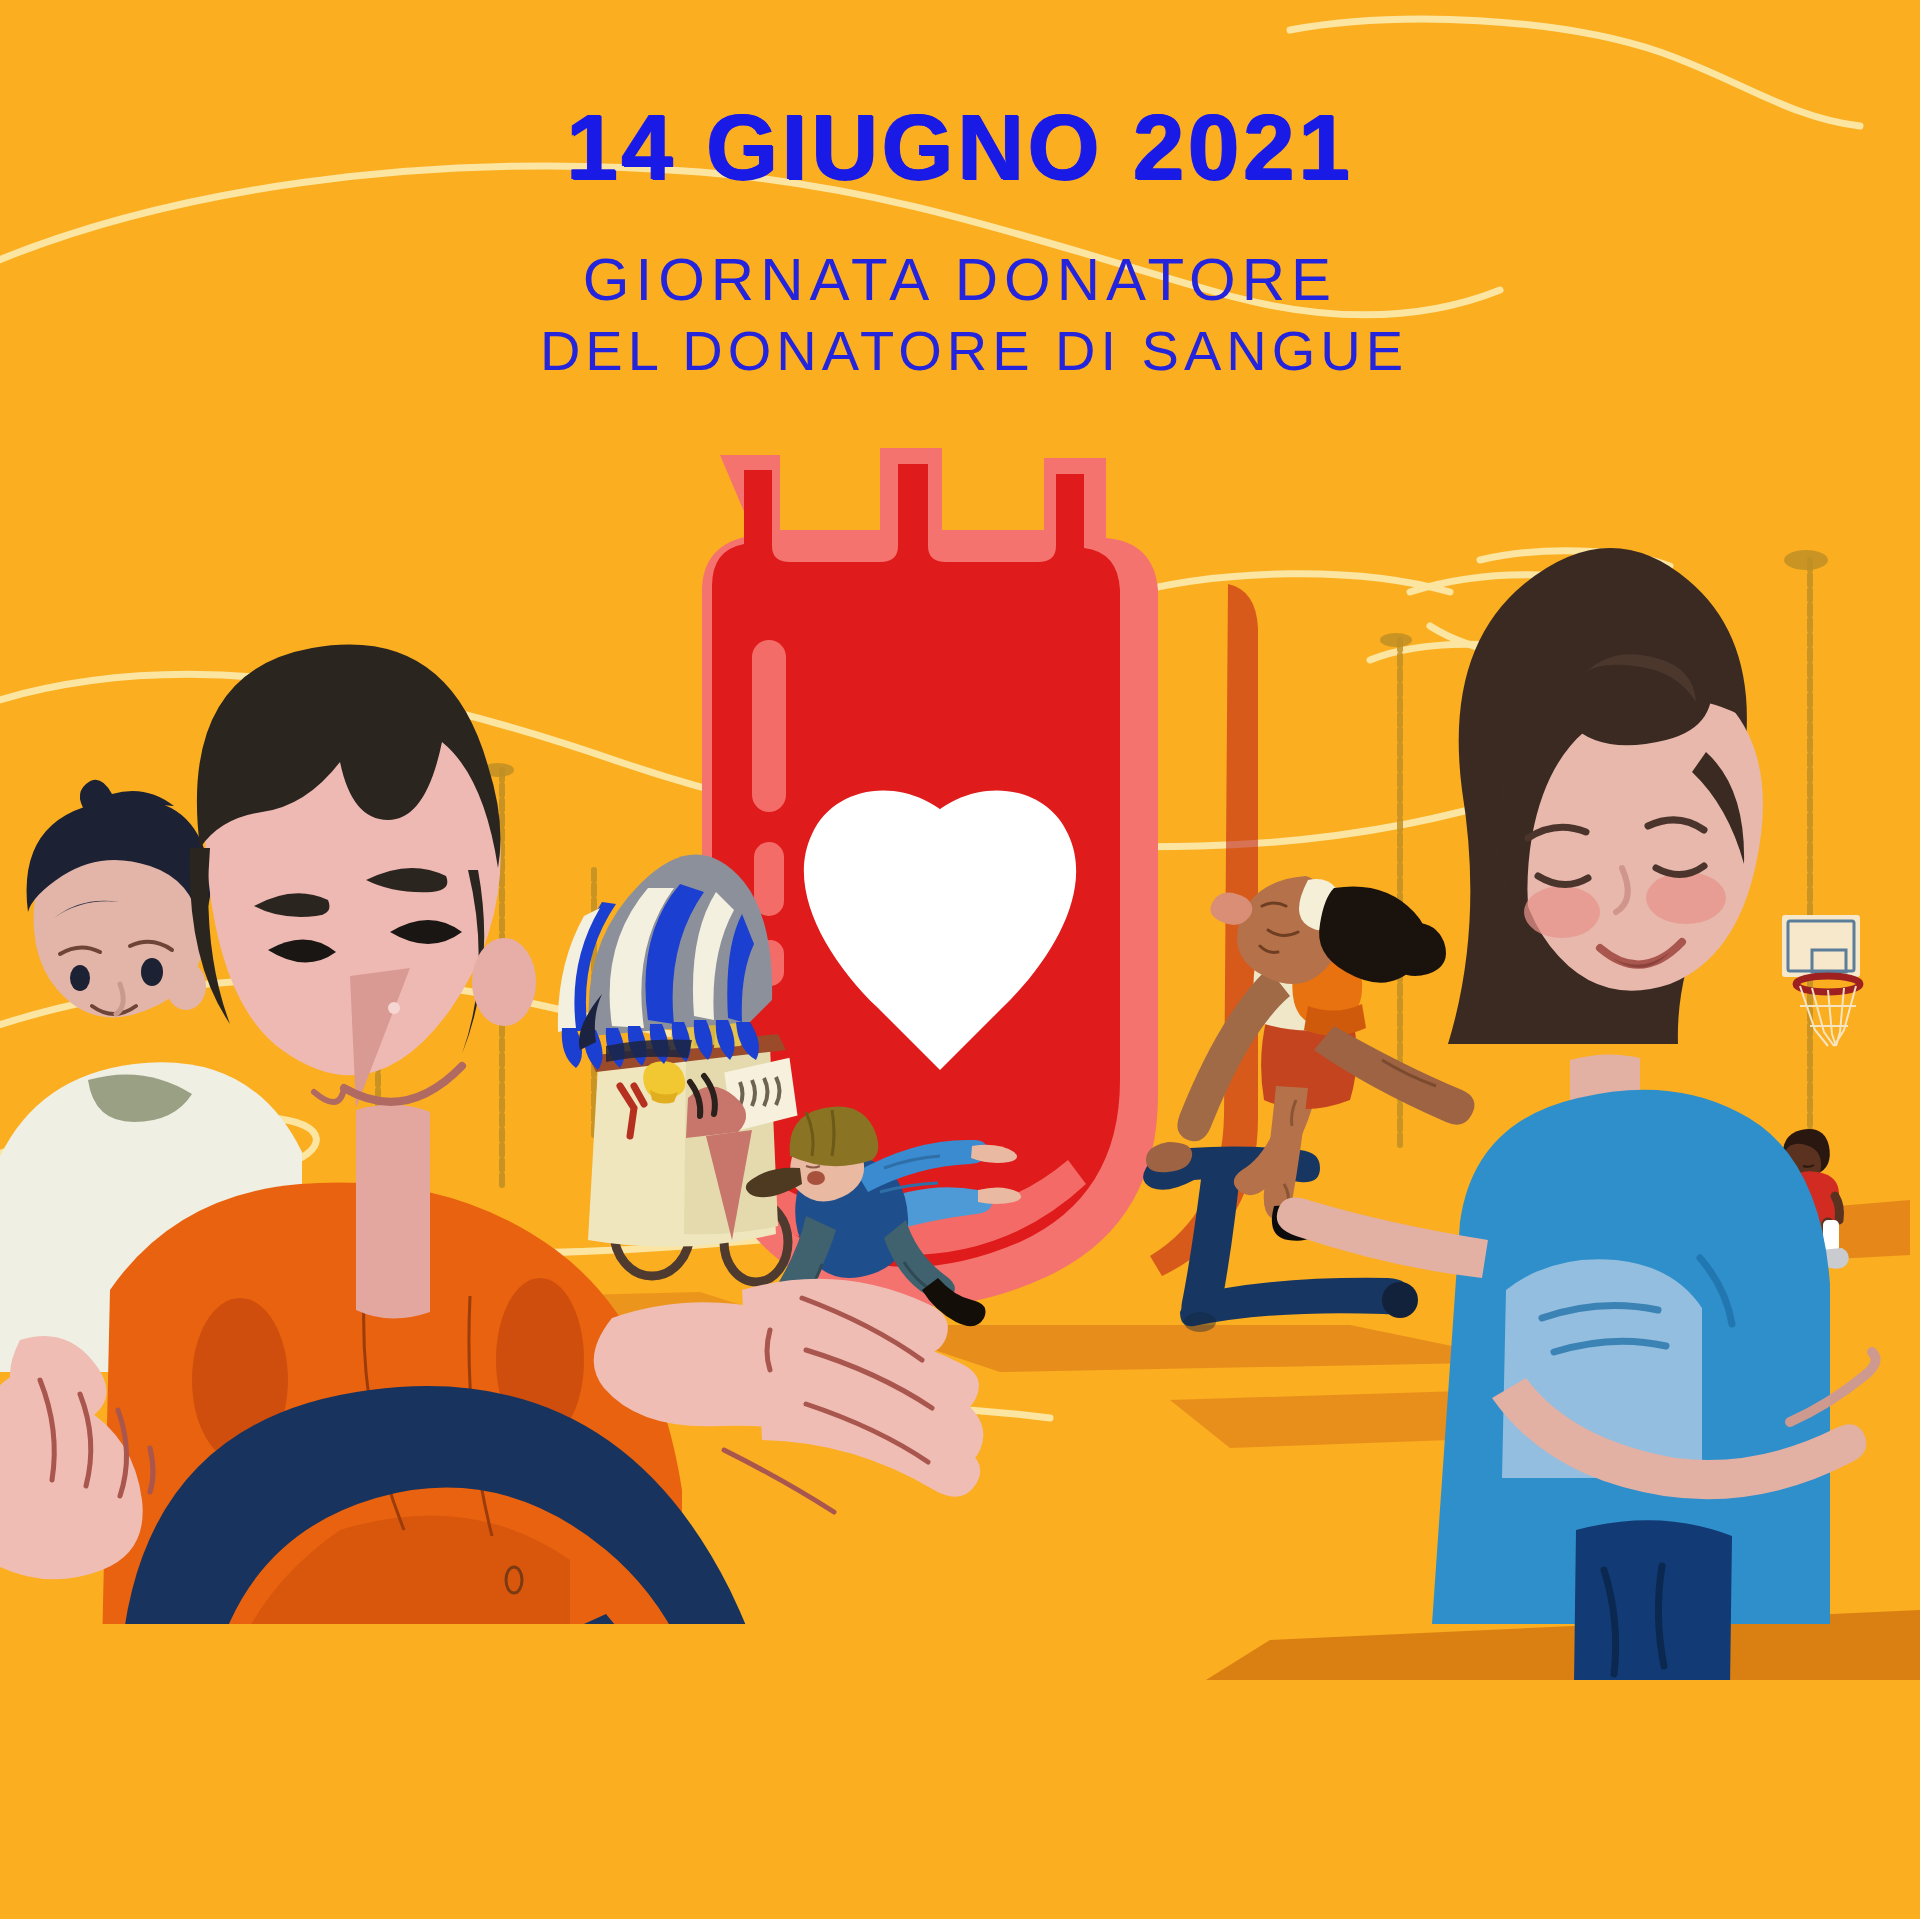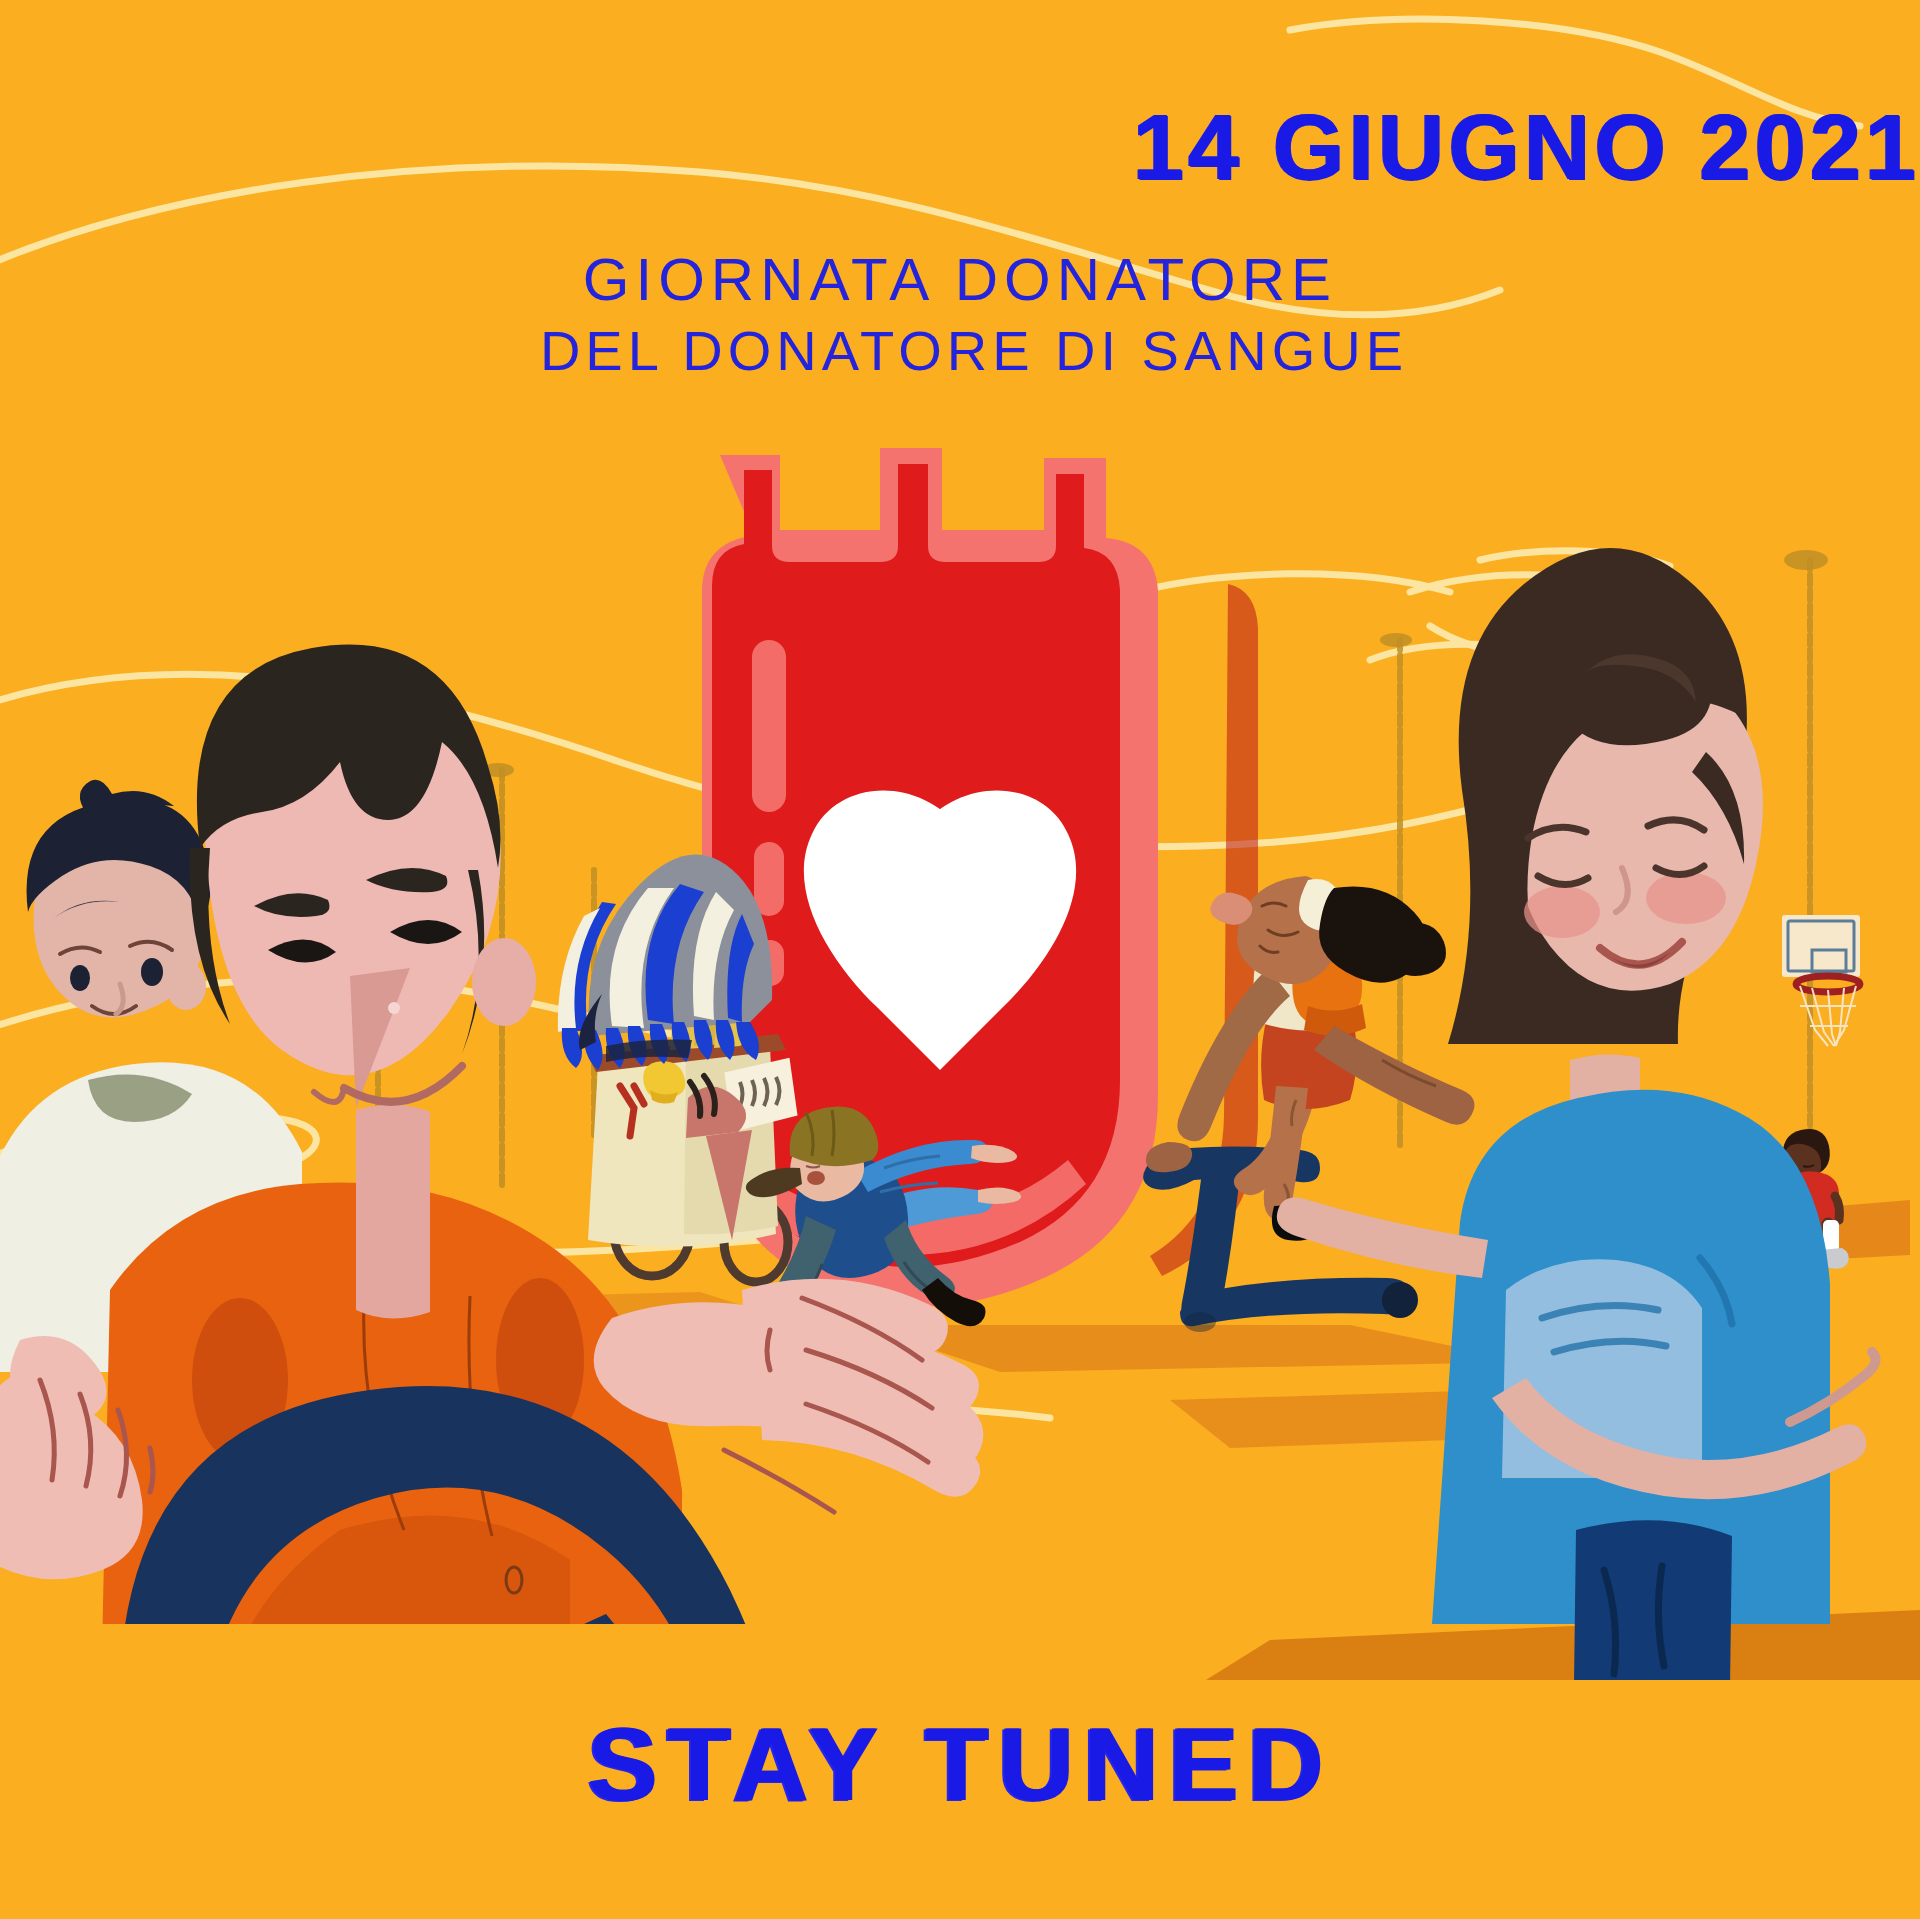--- a/index.html
+++ b/index.html
@@ -18,21 +18,20 @@
   .layer { position: absolute; top: 0; left: 0; width: 1920px; height: 1919px; }
   .txt { position: absolute; text-align: center; width: 100%; left: 0; color: #1A1AE6; }
 
   #title-date {
     top: 95px;
     font-size: 92px;
     font-weight: 700;
     letter-spacing: 4px;
     color: #1A1AE6;
     text-shadow: 1px 1px 0 #1A1AE6, -1px 0 0 #2020F0;
-    text-align: right;
   }
   #subtitle-1 {
     top: 245px;
     font-size: 60px;
     font-weight: 400;
     letter-spacing: 6px;
     color: #2424DC;
   }
   #subtitle-2 {
     top: 318px;
@@ -480,15 +479,14 @@
     <rect x="0" y="1680" width="1920" height="239" fill="#FBAE20"></rect>
     <path d="M0,1680 l780,0 q-10,-30 -30,-56 l-750,0 Z" fill="#FBAE20"></path>
   </svg>
 
   <div class="txt" id="title-date">14 GIUGNO 2021</div>
 
   <div class="txt" id="subtitle-1">GIORNATA DONATORE</div>
 
   <div class="txt" id="subtitle-2">DEL DONATORE DI SANGUE</div>
 
-  <div class="txt" id="stay-tuned">STAY TUNED</div>
 
 </div>
 
 </body></html>

